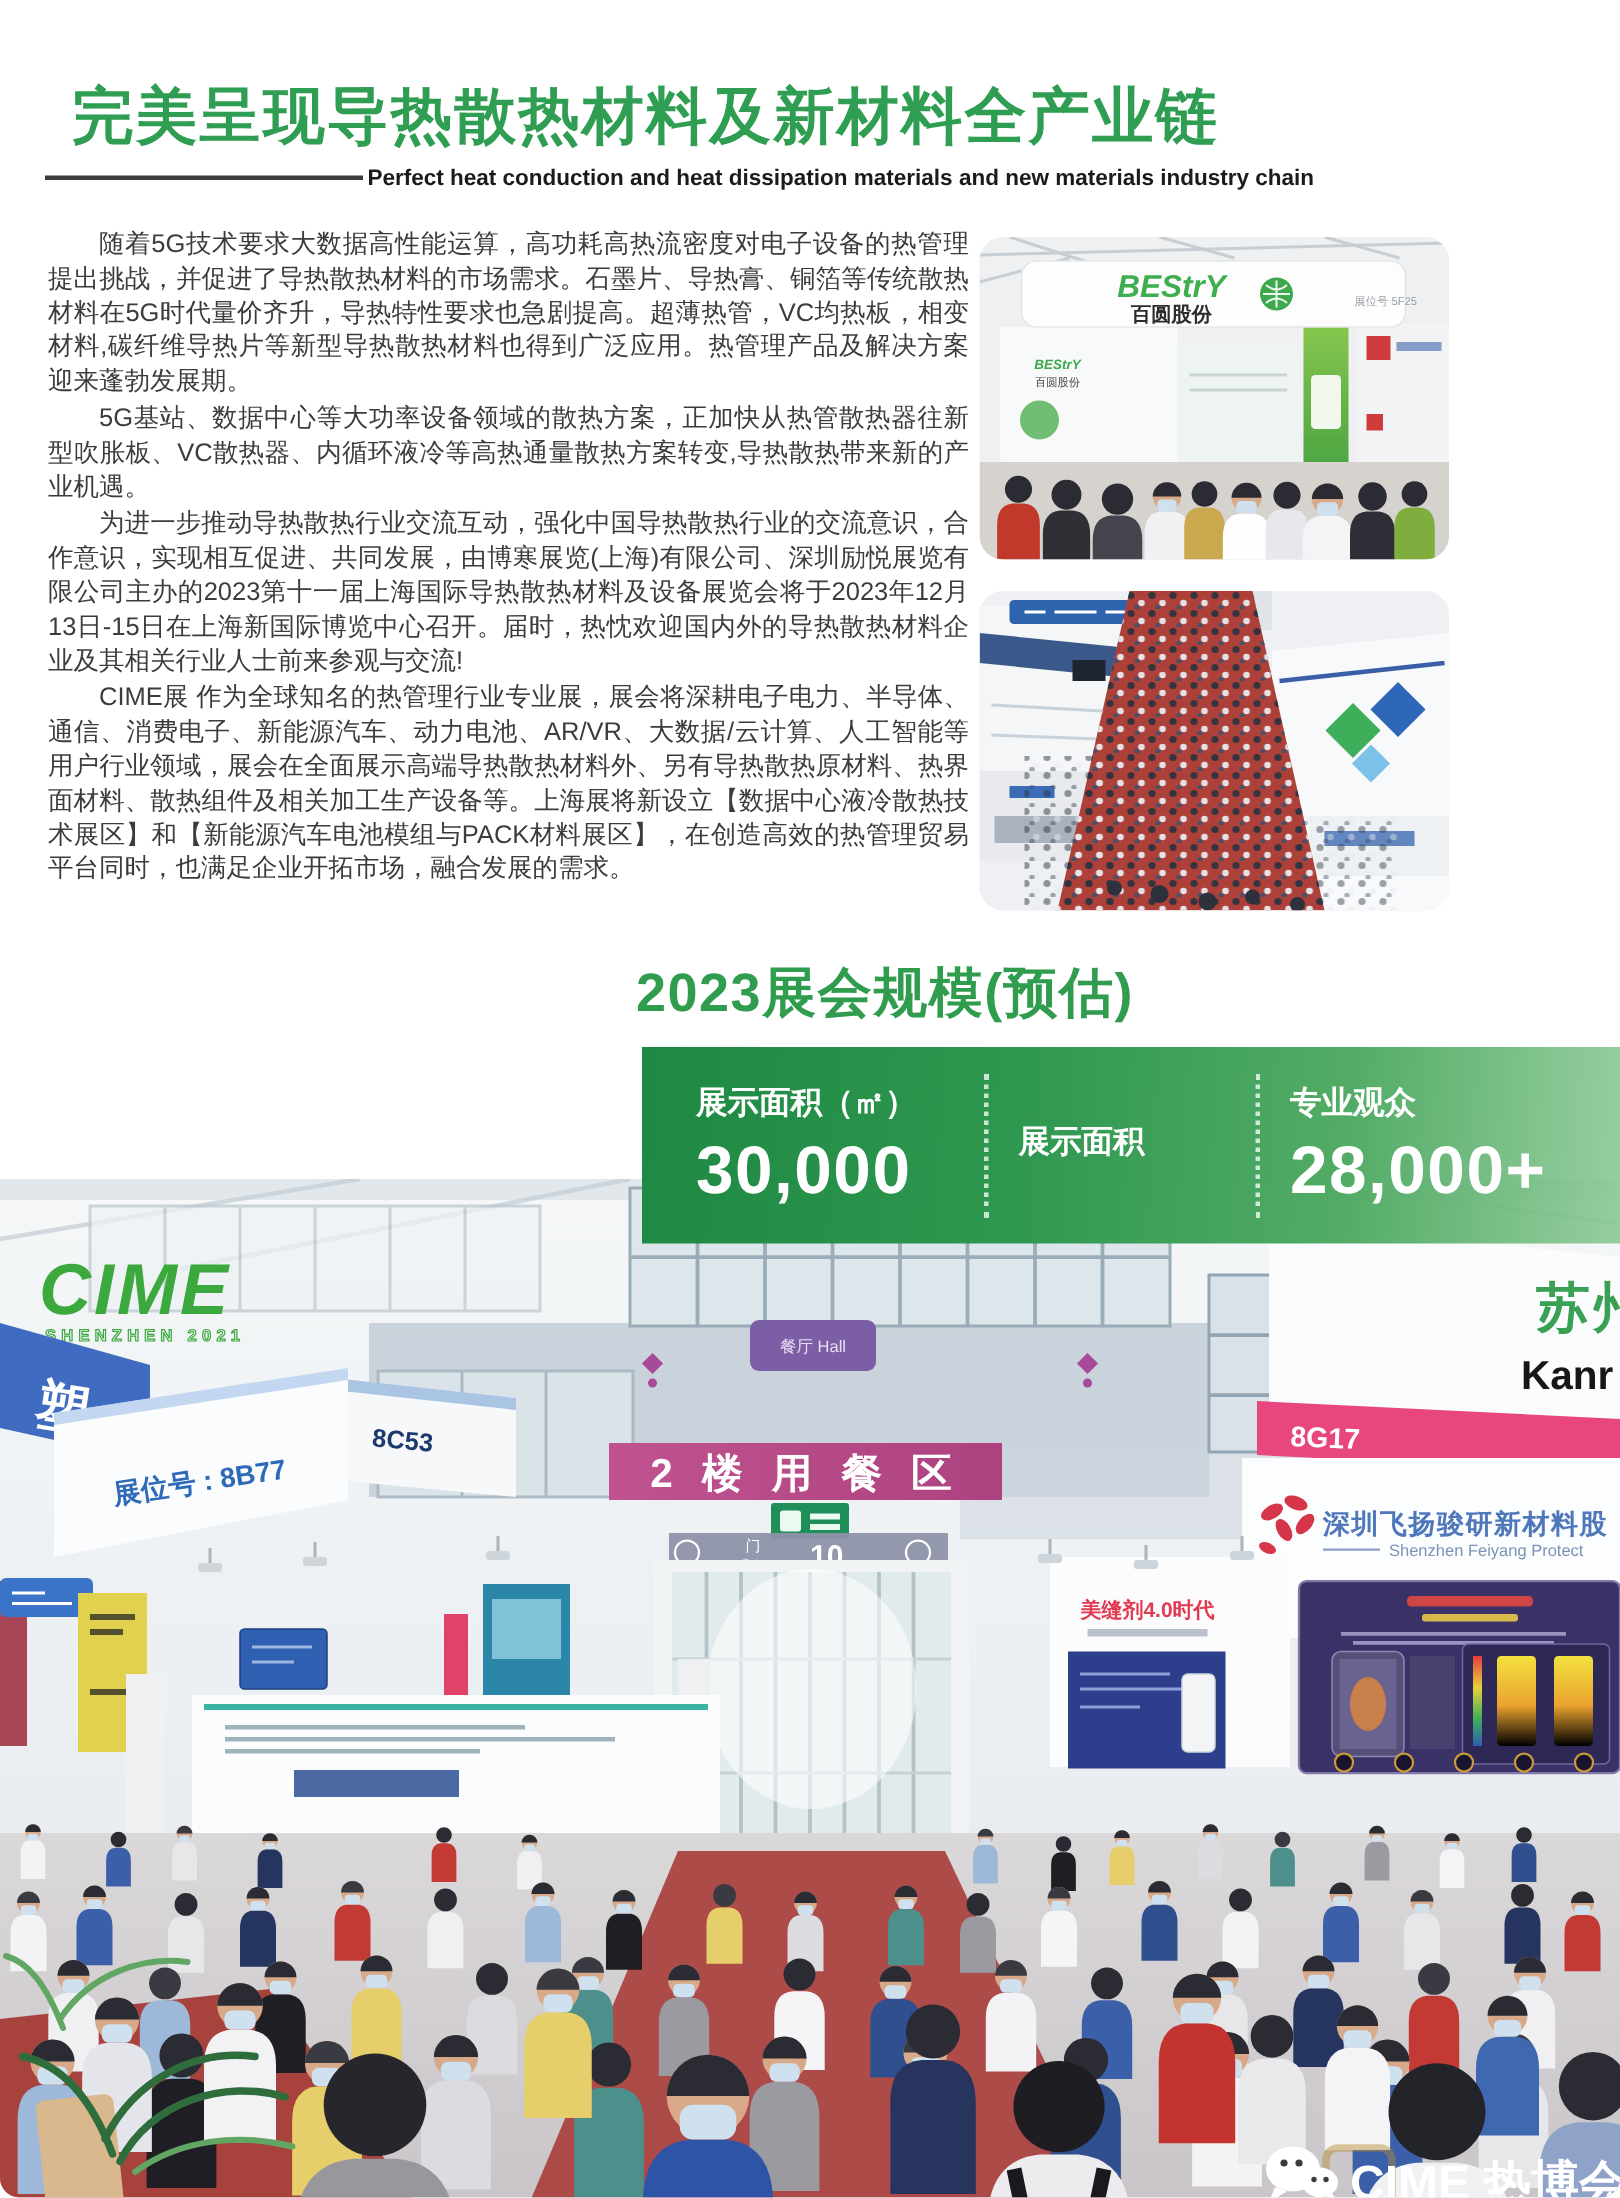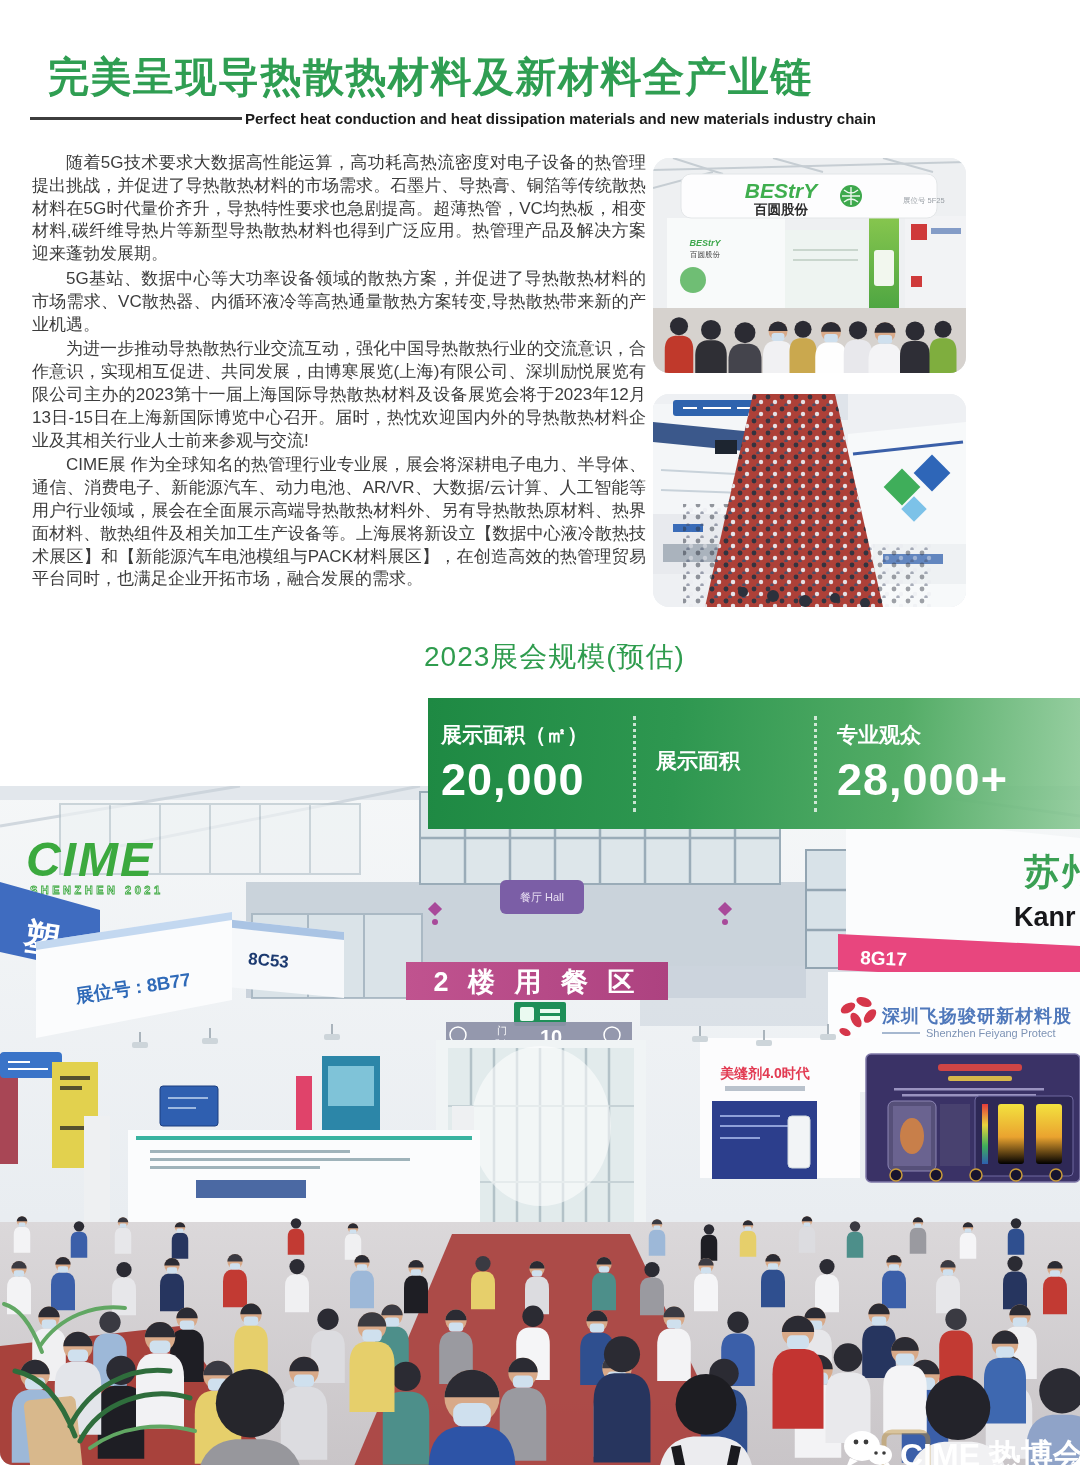--- a/index.html
+++ b/index.html
@@ -12,22 +12,22 @@
   .rule{width:212px;height:3px;background:#3d3d3d;flex:none;}
   .sub-en{font-size:15px;font-weight:700;color:#1b1b1b;margin-left:3px;white-space:nowrap;}
   
   .body-text{left:30px;top:150px;width:618px;font-size:17px;line-height:22.8px;color:#3c3c3c;text-align:justify;}
   .body-text p{margin:2px;text-indent:2em;}
   
   .photo{border-radius:16px;overflow:hidden;background:#eceff1;}
   .photo1{left:653px;top:158px;width:313px;height:215px;}
   .photo2{left:653px;top:394px;width:313px;height:213px;}
   
-  .scale-heading{left:424px;top:638px;font-size:28px;font-weight:400;color:#2f9c4e;letter-spacing:1px;white-space:nowrap;}
-  .stats{left:428px;top:698px;width:652px;height:131px;display:flex;align-items:center;box-sizing:border-box;padding-left:13px;
+  .scale-heading{left:424px;top:638px;font-size:36px;font-weight:700;color:#2f9c4e;letter-spacing:1px;white-space:nowrap;}
+  .stats{left:428px;top:698px;width:652px;height:131px;display:flex;align-items:center;box-sizing:border-box;padding-left:36px;
          background:linear-gradient(94deg,#1e8943 0%,#2e9750 38%,#53ac66 72%,rgba(137,200,148,.88) 100%);z-index:5;}
   .stat{display:flex;flex-direction:column;}
   .stat .lb{font-size:21px;font-weight:800;color:#fff;margin-bottom:5px;white-space:nowrap;}
   .stat .vl{font-size:45px;font-weight:900;color:#fff;letter-spacing:1px;white-space:nowrap;}
   .stat1{min-width:172px;}
   .stat2{min-width:138px;}
   .sep{border-left:3px dotted rgba(255,255,255,.75);height:96px;margin:0 20px;flex:none;}
   
   .hall{left:0;top:786px;width:940px;height:718px;z-index:1;}
   svg text{font-family:"Liberation Sans","DejaVu Sans",sans-serif;}
@@ -87,21 +87,21 @@
 <div class="page">
 
   <div class="abs title">完美呈现导热散热材料及新材料全产业链</div>
   <div class="abs sub-row">
     <div class="rule"></div>
     <div class="sub-en">Perfect heat conduction and heat dissipation materials and new materials industry chain</div>
   </div>
 
   <div class="abs body-text">
     <p>随着5G技术要求大数据高性能运算，高功耗高热流密度对电子设备的热管理提出挑战，并促进了导热散热材料的市场需求。石墨片、导热膏、铜箔等传统散热材料在5G时代量价齐升，导热特性要求也急剧提高。超薄热管，VC均热板，相变材料,碳纤维导热片等新型导热散热材料也得到广泛应用。热管理产品及解决方案迎来蓬勃发展期。</p>
-    <p>5G基站、数据中心等大功率设备领域的散热方案，并促进了导热散热材料的市场需求、VC散热器、内循环液冷等高热通量散热方案转变,导热散热带来新的产业机遇。</p>
+    <p>5G基站、数据中心等大功率设备领域的散热方案，正加快从热管散热器往新型吹胀板、VC散热器、内循环液冷等高热通量散热方案转变,导热散热带来新的产业机遇。</p>
     <p>为进一步推动导热散热行业交流互动，强化中国导热散热行业的交流意识，合作意识，实现相互促进、共同发展，由博寒展览(上海)有限公司、深圳励悦展览有限公司主办的2023第十一届上海国际导热散热材料及设备展览会将于2023年12月13日-15日在上海新国际博览中心召开。届时，热忱欢迎国内外的导热散热材料企业及其相关行业人士前来参观与交流!</p>
     <p>CIME展 作为全球知名的热管理行业专业展，展会将深耕电子电力、半导体、通信、消费电子、新能源汽车、动力电池、AR/VR、大数据/云计算、人工智能等用户行业领域，展会在全面展示高端导热散热材料外、另有导热散热原材料、热界面材料、散热组件及相关加工生产设备等。上海展将新设立【数据中心液冷散热技术展区】和【新能源汽车电池模组与PACK材料展区】，在创造高效的热管理贸易平台同时，也满足企业开拓市场，融合发展的需求。</p>
   </div>
 
   <div class="abs photo photo1">
     <svg width="313" height="215" viewBox="0 0 313 215">
       <rect width="313" height="215" fill="#eef0f2"></rect>
       <g stroke="#bcc5cb" stroke-width="2" opacity=".8">
         <line x1="0" y1="12" x2="313" y2="4"></line>
           <line x1="20" y1="0" x2="70" y2="16"></line>
@@ -187,21 +187,21 @@
         <circle cx="182" cy="204" r="5"></circle>
           <circle cx="212" cy="209" r="5"></circle>
       </g>
     </svg>
   </div>
 
   <div class="abs scale-heading">2023展会规模(预估)</div>
   <div class="abs stats">
     <div class="stat stat1">
       <div class="lb">展示面积（㎡）</div>
-      <div class="vl">20,000</div>
+      <div class="vl">30,000</div>
     </div>
     <div class="sep"></div>
     <div class="stat stat2">
       <div class="lb">展示面积</div>
     </div>
     <div class="sep"></div>
     <div class="stat stat3">
       <div class="lb">专业观众</div>
       <div class="vl">28,000+</div>
     </div>

